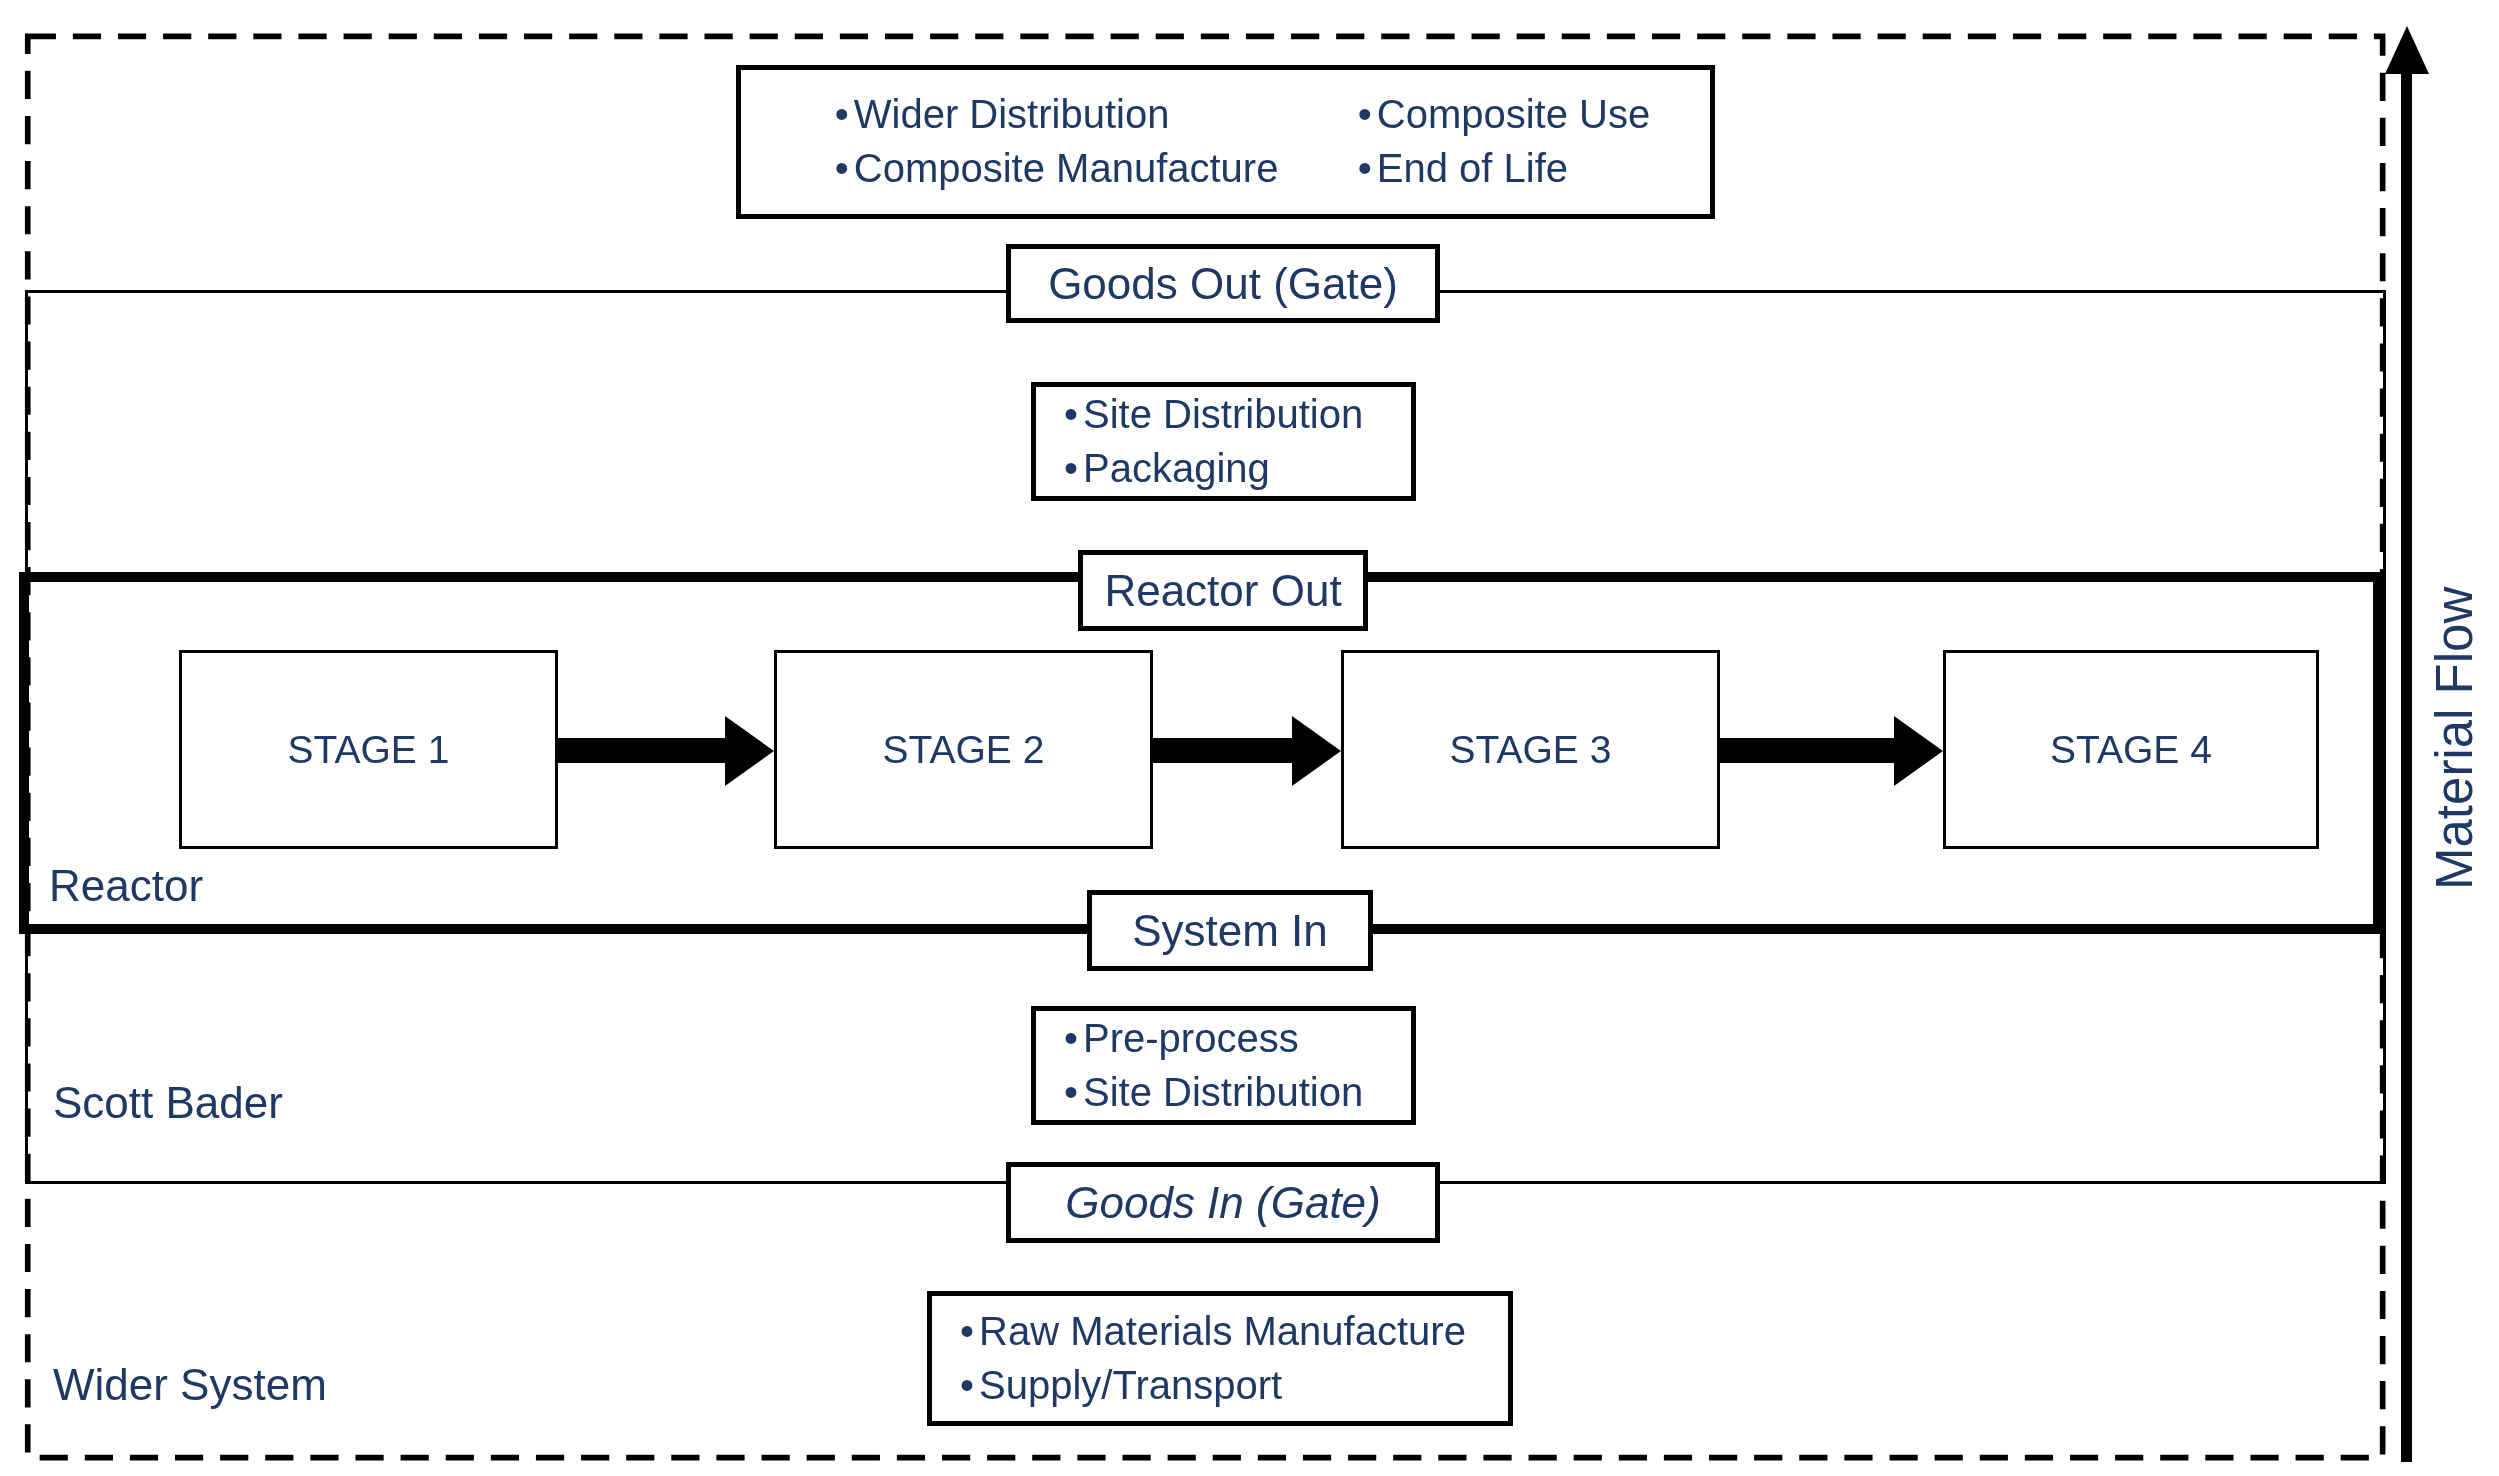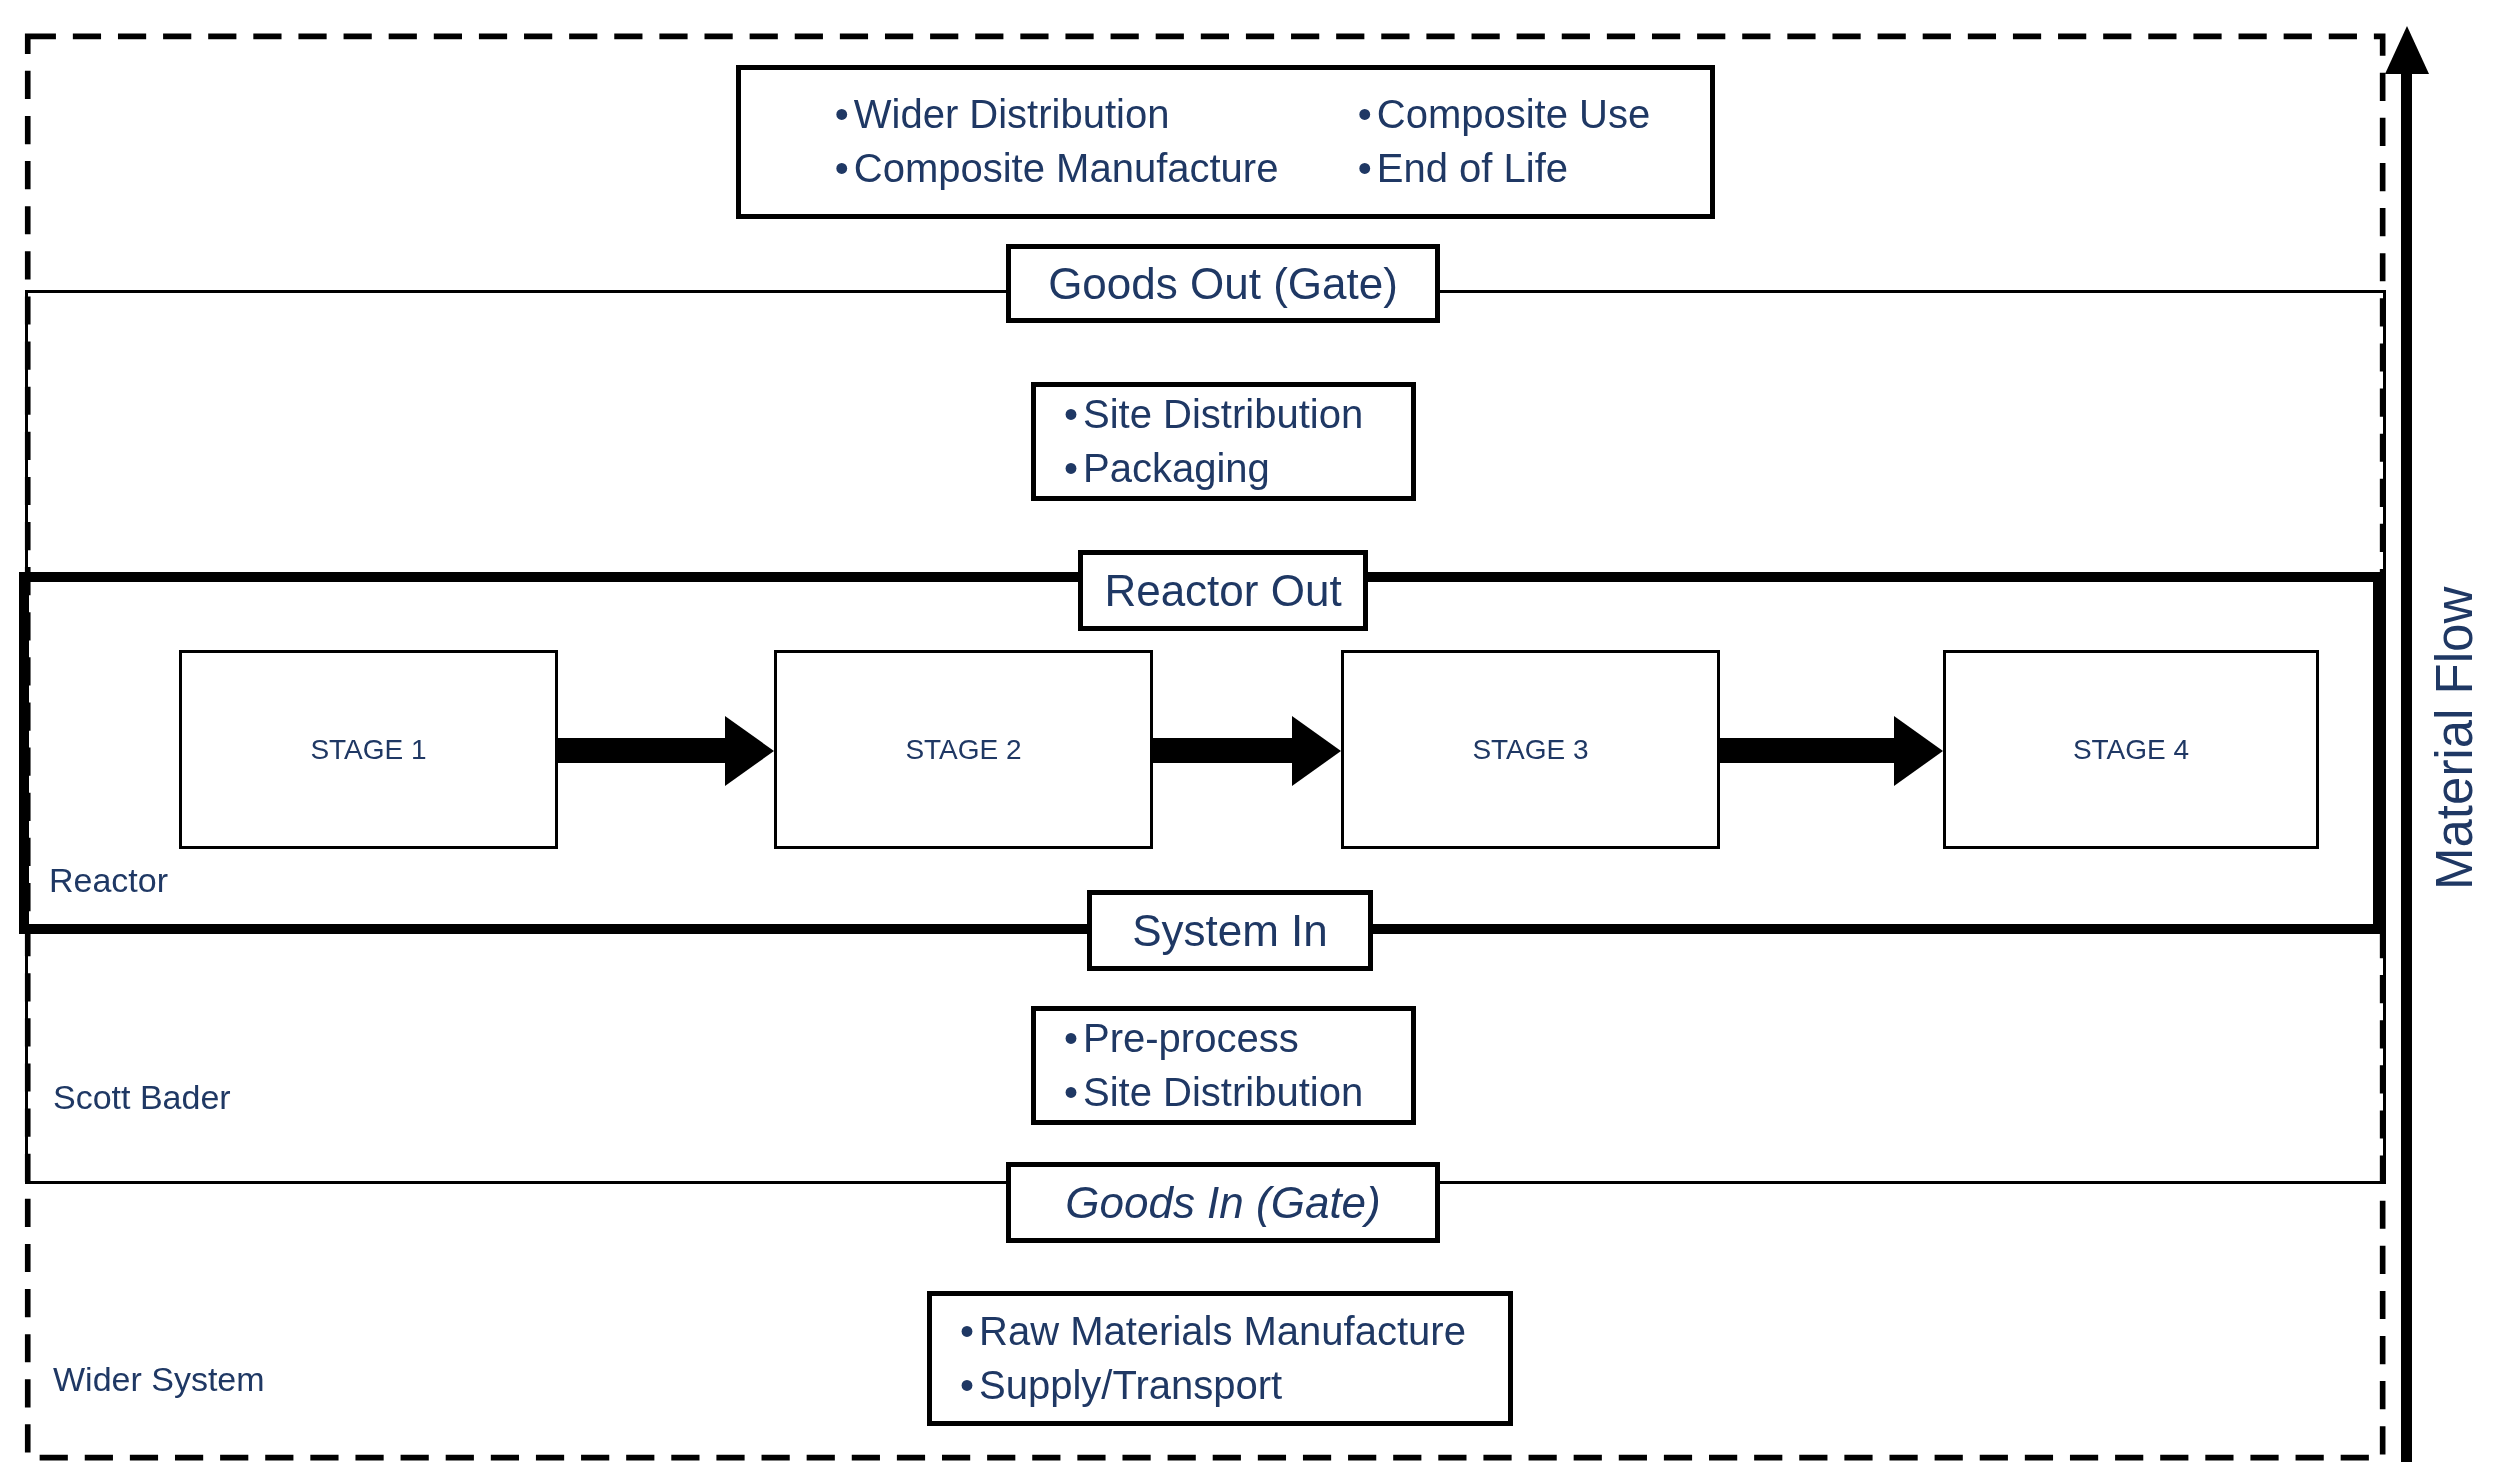--- a/index.html
+++ b/index.html
@@ -6,27 +6,27 @@
   .canvas{
     position:relative;width:2500px;height:1477px;background:#ffffff;
     font-family:"Liberation Sans", sans-serif;color:#1f3864;overflow:hidden;
   }
   .abs{position:absolute;box-sizing:border-box;}
   
   .svg-layer{position:absolute;left:0;top:0;z-index:1;}
   .scott-boundary{left:25px;top:290px;width:2361px;height:894px;border:3.1px solid #000;z-index:2;background:transparent;}
   .reactor-boundary{left:19px;top:572px;width:2364px;height:362px;border:10.7px solid #000;z-index:3;background:transparent;}
   
-  .region-label{position:absolute;font-size:34px;line-height:1.1;color:#1f3864;z-index:5;white-space:nowrap;}
+  .region-label{position:absolute;font-size:44px;line-height:1.1;color:#1f3864;z-index:5;white-space:nowrap;}
   .reactor-label{left:49px;top:862px;}
   .scott-label{left:53px;top:1079px;}
   .wider-label{left:53px;top:1361px;}
   
   .stage{position:absolute;top:650px;height:199px;background:#fff;border:3.8px solid #000;
-    display:flex;align-items:center;justify-content:center;font-size:28px;z-index:4;box-sizing:border-box;}
+    display:flex;align-items:center;justify-content:center;font-size:39px;z-index:4;box-sizing:border-box;}
   .stage1{left:179px;width:379px;}
   .stage2{left:774px;width:379px;}
   .stage3{left:1341px;width:379px;}
   .stage4{left:1943px;width:376px;}
   
   .shaft{position:absolute;top:738px;height:25px;background:#000;z-index:4;}
   .shaft1{left:558px;width:170px;}
   .shaft2{left:1153px;width:143px;}
   .shaft3{left:1720px;width:177px;}
   .head{position:absolute;top:716px;width:0;height:0;border-top:35px solid transparent;

